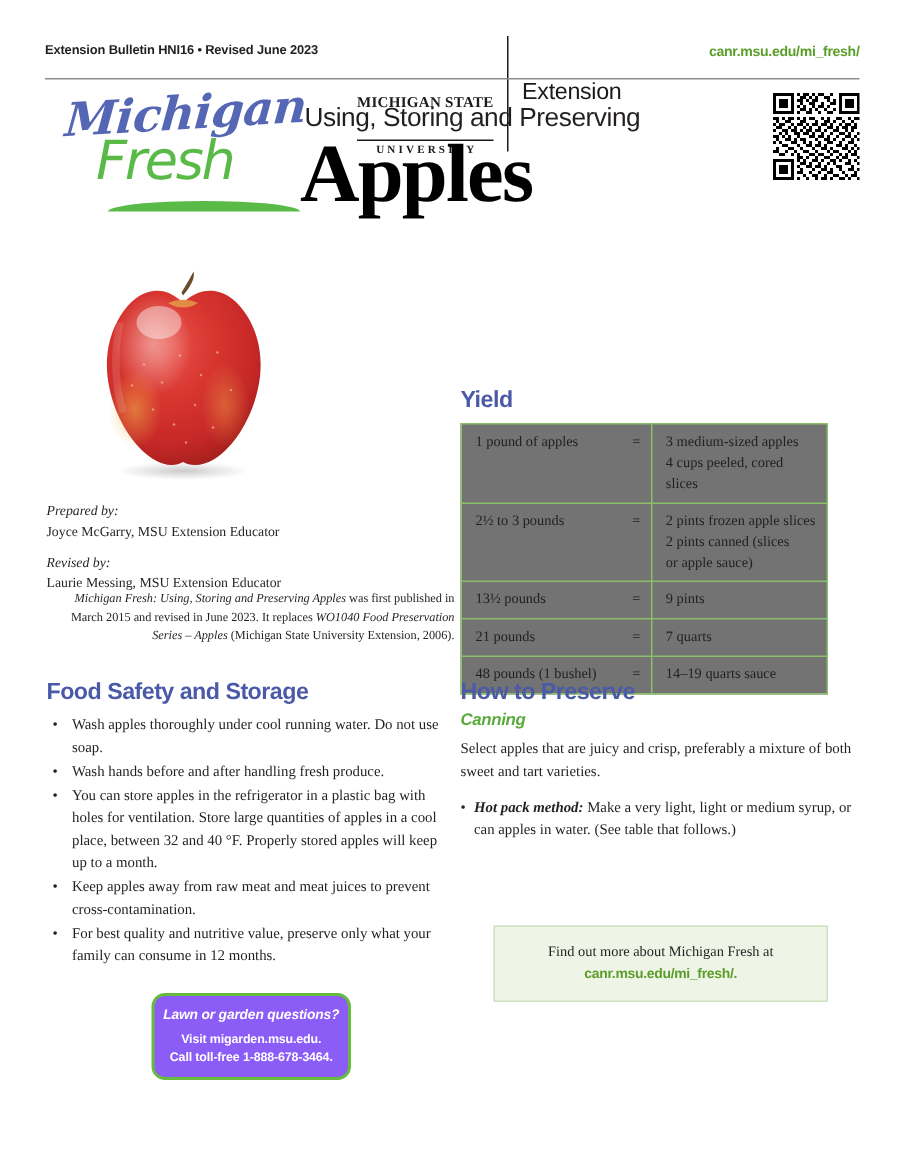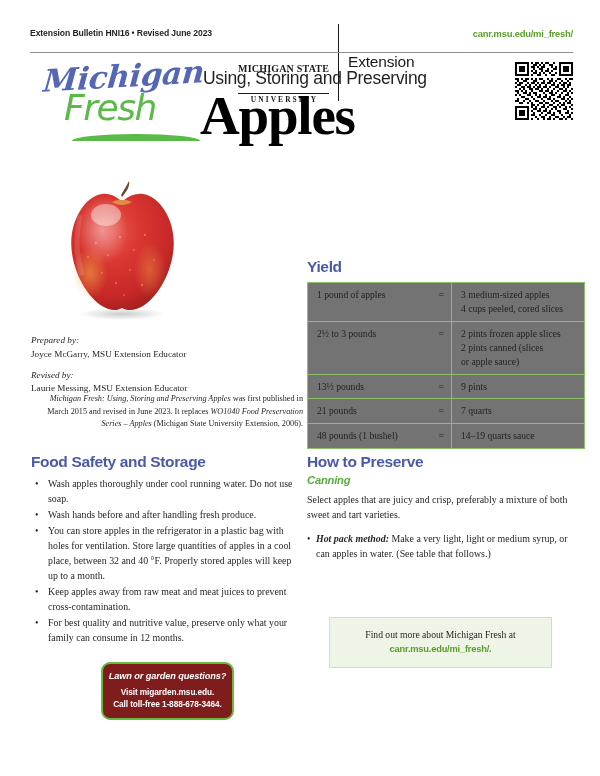--- a/index.html
+++ b/index.html
@@ -128,21 +128,21 @@
     font-size: 15.5px; font-weight: 700; color: #4b5aa7;
     letter-spacing: -0.35px;
   }
   .h-green-italic {
     font-family: "Liberation Sans", sans-serif;
     font-size: 11.2px; font-weight: 700; font-style: italic; color: #5aaa3c;
     letter-spacing: -0.2px;
   }
 
   
-  .yield-block { position: absolute; left: 307px; top: 258px; width: 278px; }
+  .yield-block { position: absolute; left: 307px; top: 258px; width: 245px; }
   .yield-head { margin-bottom: 6px; }
   table.yield {
     width: 100%; border-collapse: collapse;
     font-family: "Liberation Serif", serif; font-size: 9.6px; color: #231f20;
     background: #737373;
   }
   table.yield td {
     border: 1px solid #8cbf6a;
     padding: 5px 7px 5px 9px;
     vertical-align: top; line-height: 1.45;
@@ -190,21 +190,21 @@
     line-height: 1.6;
   }
   .findmore .fm-url {
     font-family: "Liberation Sans", sans-serif;
     font-size: 9.3px; font-weight: 700; color: #5a9e29; letter-spacing: -0.2px;
   }
 
   
   .lawnbox {
     position: absolute; left: 101px; top: 662px; width: 133px; padding: 7px 4px 8px 4px;
-    background: #7f1d1d; border: 2.5px solid #66bb3f; border-radius: 9px;
+    background: #8b5cf6; border: 2.5px solid #66bb3f; border-radius: 9px;
     text-align: center; color: #ffffff;
   }
   .lawnbox .lb-title {
     font-family: "Liberation Sans", sans-serif;
     font-weight: 700; font-style: italic; font-size: 9.2px;
     margin-bottom: 5px; letter-spacing: -0.1px;
   }
   .lawnbox .lb-line {
     font-family: "Liberation Sans", sans-serif;
     font-weight: 700; font-size: 8.3px; line-height: 1.45; letter-spacing: -0.1px;

